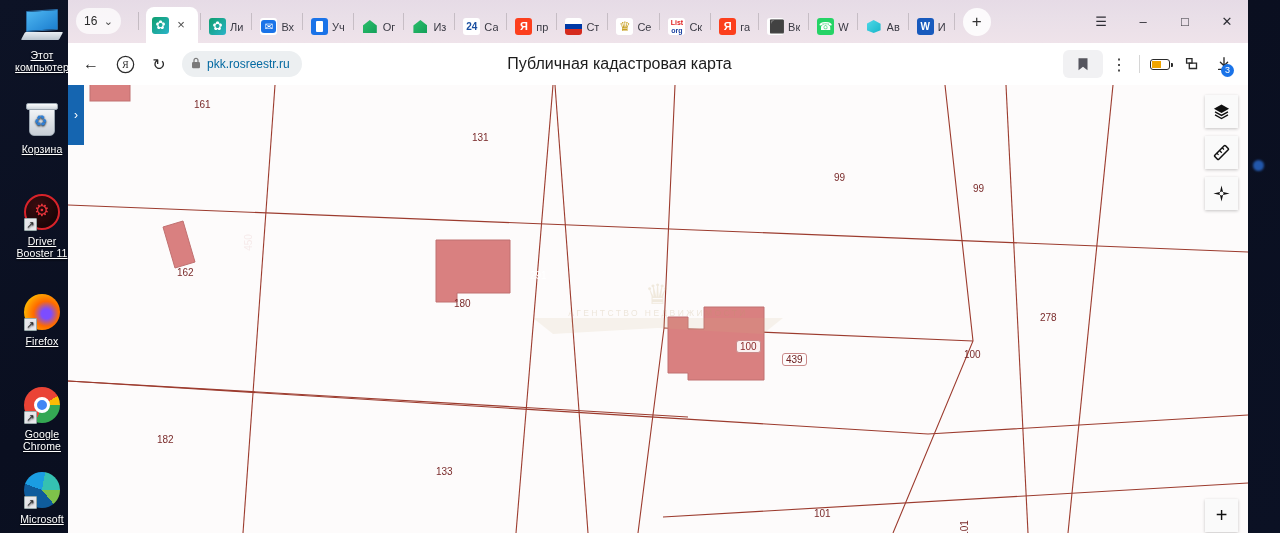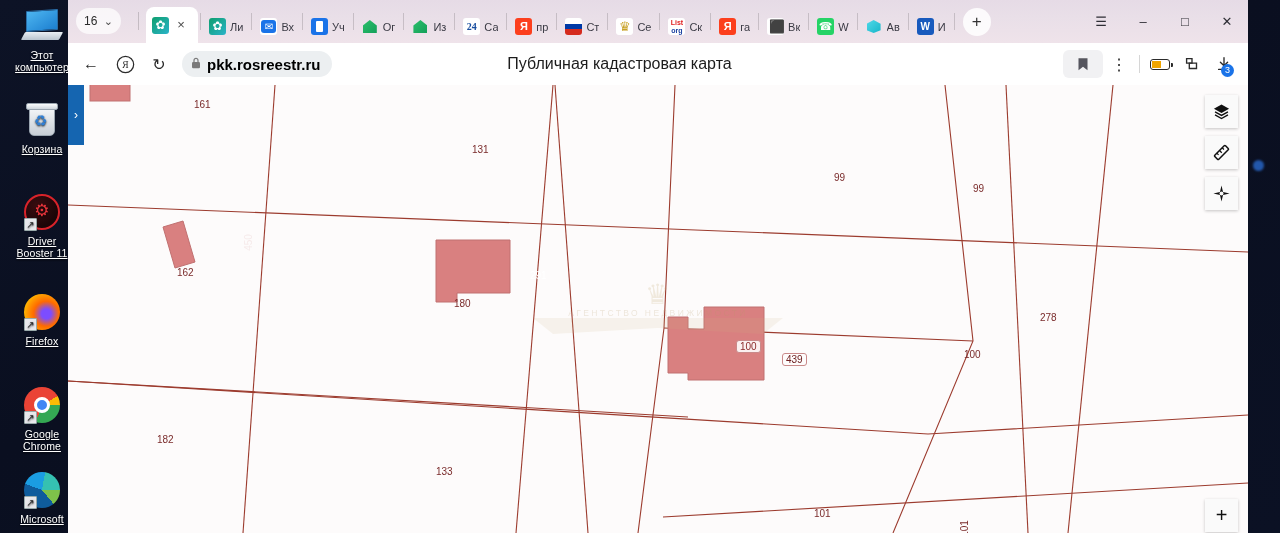--- a/index.html
+++ b/index.html
@@ -150,21 +150,21 @@
   .fv-mail::after { content: ""; position: absolute; left: 1px; top: 2px; width: 15px; height: 13px; border-radius: 3px; background: #1a73e8; }
   .fv-mail::before { content: "\2709"; position: absolute; inset: 0; z-index: 2; color: #fff; font-size: 10px; text-align: center; line-height: 18px; }
   .fv-doc { background: #1a73e8; border-radius: 4px; }
   .fv-doc::after { content: ""; position: absolute; left: 5px; top: 3px; width: 7px; height: 11px; background: #fff; border-radius: 1px; }
   .fv-home { background: transparent; }
   .fv-home::after {
     content: ""; position: absolute; left: 1px; top: 2px; width: 14px; height: 13px;
     background: linear-gradient(135deg,#2bbf6a,#14a05a);
     clip-path: polygon(50% 0%, 100% 42%, 100% 100%, 0 100%, 0 42%);
   }
-  .fv-24 { background: #fff; color: #1a4fa0; font-size: 10px; font-weight: bold; text-align: center; line-height: 17px; font-family: Liberation Serif, serif; }
+  .fv-24 { background: #fff; color: #1a4fa0; font-size: 10px; font-weight: bold; text-align: center; line-height: 17px; }
   .fv-yan { background: #fc3f1d; border-radius: 50%; color: #fff; font-size: 11px; text-align: center; line-height: 17px; font-weight: bold; }
   .fv-gos { background: linear-gradient(180deg,#fff 33%,#0039a6 33% 66%,#d52b1e 66%); }
   .fv-crown { background: #fff; }
   .fv-crown::after { content: "\265B"; position: absolute; inset: 0; text-align: center; color: #c9a227; font-size: 13px; line-height: 17px; }
   .fv-list { background: #fff; color: #e02020; font-size: 7px; font-weight: bold; text-align: center; line-height: 8px; padding-top: 1px; }
   .fv-list i { display: block; color: #1a3fa0; font-style: normal; }
   .fv-vb { background: #fff; }
   .fv-vb::after { content: "\2B1B"; position: absolute; left: 2px; top: 1px; color: #7360f2; font-size: 13px; }
   .fv-wa { background: #25d366; border-radius: 50%; }
   .fv-wa::after { content: "\260E"; position: absolute; inset: 0; color: #fff; font-size: 11px; text-align: center; line-height: 17px; }
@@ -183,21 +183,21 @@
   }
   .omnibox {
     position: relative; flex: 1; height: 28px; margin: 0 6px 0 6px;
     display: flex; align-items: center;
   }
   .urlchip {
     display: flex; align-items: center; gap: 6px; height: 26px;
     background: #eceff1; border-radius: 13px; padding: 0 12px 0 9px;
   }
   .lock { font-size: 11px; color: #6b6b6b; }
-  .urltext { font-size: 15px; color: #000000; font-weight: bold; }
+  .urltext { font-size: 12px; color: #0369a1; }
   .pagetitle {
     position: absolute; left: 0; right: 0; text-align: center;
     font-size: 16px; color: #1c1c1c; pointer-events: none;
   }
   .tbtn-right { width: 32px; height: 34px; display: flex; align-items: center; justify-content: center; color: #2b2b2b; flex: none; }
   .bookmark-chip { width: 40px; height: 28px; background: #f1f1f3; border-radius: 6px; display: flex; align-items: center; justify-content: center; }
   .dl-badge {
     position: absolute; right: 6px; bottom: 4px; width: 13px; height: 13px;
     border-radius: 50%; background: #1a73e8; color: #fff;
     font-size: 9px; line-height: 13px; text-align: center;
@@ -540,21 +540,21 @@
         </g>
       </svg>
 
       <div class="watermark">
         <div class="wm-crown">♛</div>
         <div class="wm-sub">АГЕНТСТВО  НЕДВИЖИМОСТИ</div>
         <div class="wm-ribbon"></div>
       </div>
 
       <span class="mlabel" style="left:126px;top:14px">161</span>
-      <span class="mlabel" style="left:404px;top:59px">131</span>
+      <span class="mlabel" style="left:404px;top:47px">131</span>
       <span class="mlabel" style="left:766px;top:87px">99</span>
       <span class="mlabel" style="left:905px;top:98px">99</span>
       <span class="mlabel" style="left:109px;top:182px">162</span>
       <span class="mlabel" style="left:386px;top:213px">180</span>
       <span class="mlabel" style="left:972px;top:227px">278</span>
       <span class="mlabel" style="left:896px;top:264px">100</span>
       <span class="mlabel" style="left:89px;top:349px">182</span>
       <span class="mlabel" style="left:368px;top:381px">133</span>
       <span class="mlabel" style="left:746px;top:423px">101</span>
 

